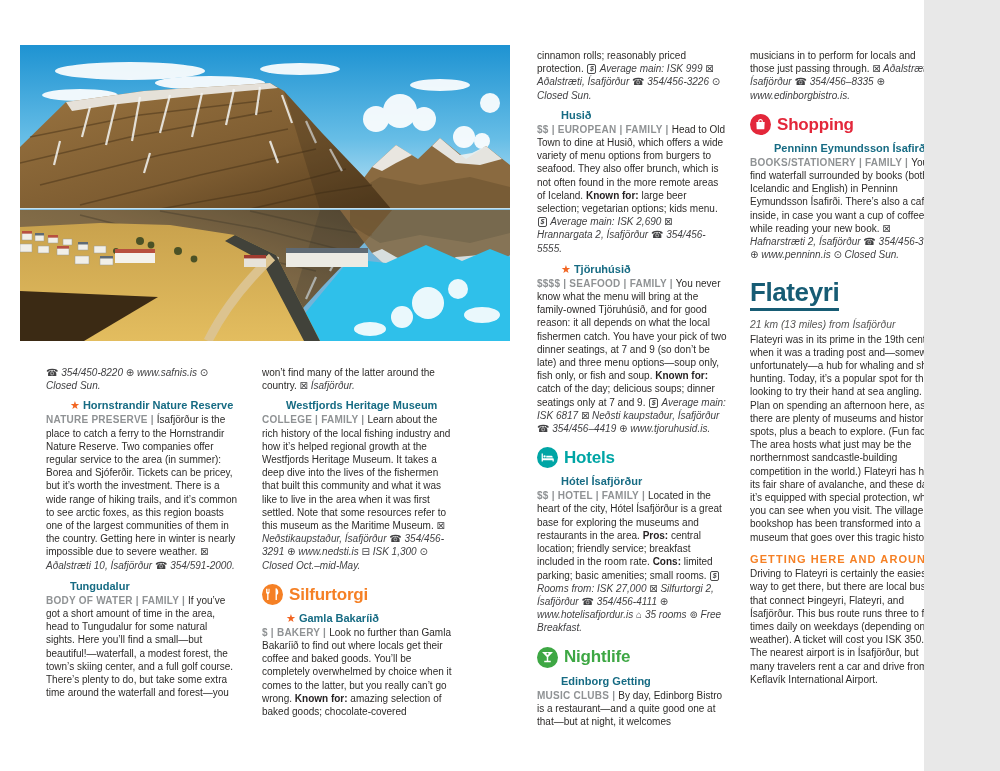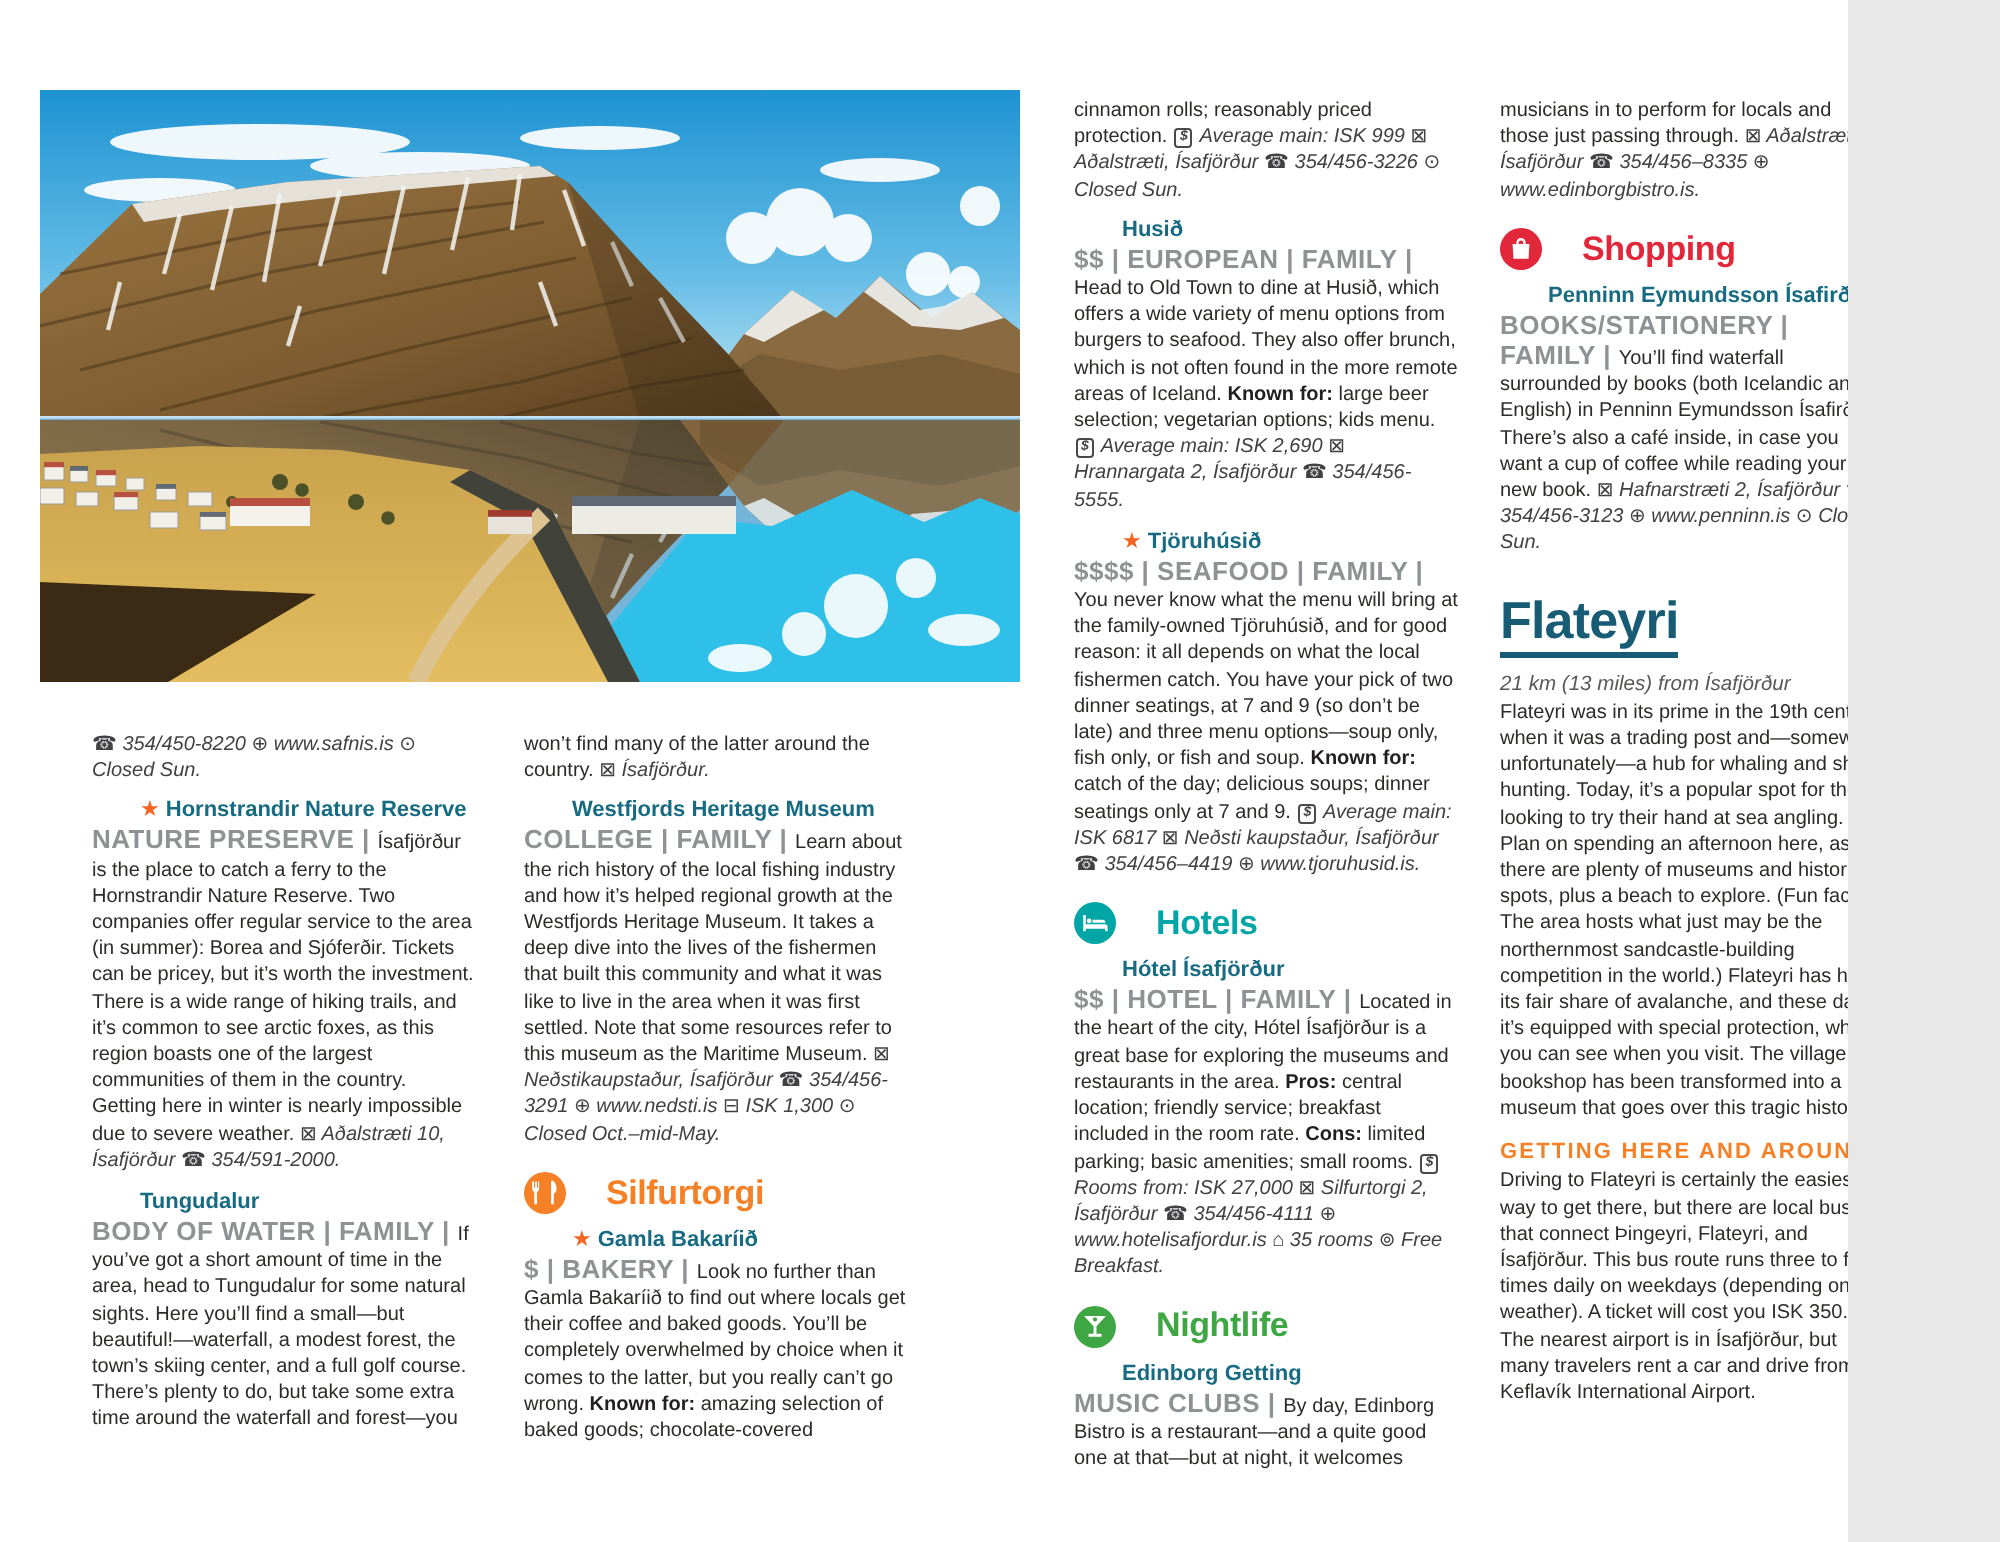--- a/index.html
+++ b/index.html
@@ -15,28 +15,28 @@
   .col{position:absolute;width:192px;font-size:10px;line-height:13.2px;color:#2d2b29;}
   #col1{left:46px;top:366px;}
   #col2{left:262px;top:366px;}
   #col3{left:537px;top:49px;}
   #col4{left:750px;top:49px;}
   .col p{margin:0 0 1px 0;}
   .lst{margin-bottom:7px;}
   .lst-title{color:#166b83;font-weight:bold;font-size:11px;line-height:14px;margin:6px 0 1px 0;padding-left:24px;}
   .star{color:#f26522;margin-right:3px;font-size:11px;}
   
-  .sg-m{font-weight:bold;color:#8f9294;font-size:13px;letter-spacing:.25px;}
+  .sg-m{font-weight:bold;color:#8f9294;font-size:10px;letter-spacing:.25px;}
   .sg-t{color:#2d2b29;}
   .sg-b{font-weight:bold;color:#231f20;}
   .sg-i{font-style:italic;color:#414143;}
   .sg-pr{display:inline-block;font-size:7px;line-height:8px;border:1px solid #4a4a4c;border-radius:2px;
          padding:0 1.5px;margin:0 1px;font-weight:bold;font-style:italic;vertical-align:1px;color:#414143;}
   
-  .sec-hdr{display:flex;align-items:center;gap:20px;margin:12px 0 6px 0;}
+  .sec-hdr{display:flex;align-items:center;gap:6px;margin:12px 0 6px 0;}
   .sec-icon{width:21px;height:21px;flex:0 0 21px;}
   .sec-icon svg{display:block;width:21px;height:21px;}
   .sec-label{font-weight:bold;font-size:17px;letter-spacing:-.2px;}
   .hdr-orange .sec-label{color:#f58025;} .hdr-orange .sec-icon{color:#f58025;}
   .hdr-teal   .sec-label{color:#00a5a5;} .hdr-teal   .sec-icon{color:#00a5a5;}
   .hdr-green  .sec-label{color:#3ea744;} .hdr-green  .sec-icon{color:#3ea744;}
   .hdr-red    .sec-label{color:#e3273a;} .hdr-red    .sec-icon{color:#e3273a;}
   
   .city-title{display:inline-block;color:#175c74;font-weight:bold;font-size:26px;line-height:28px;
               letter-spacing:-.4px;border-bottom:3px solid #175c74;padding-bottom:2px;margin:10px 0 7px 0;}

